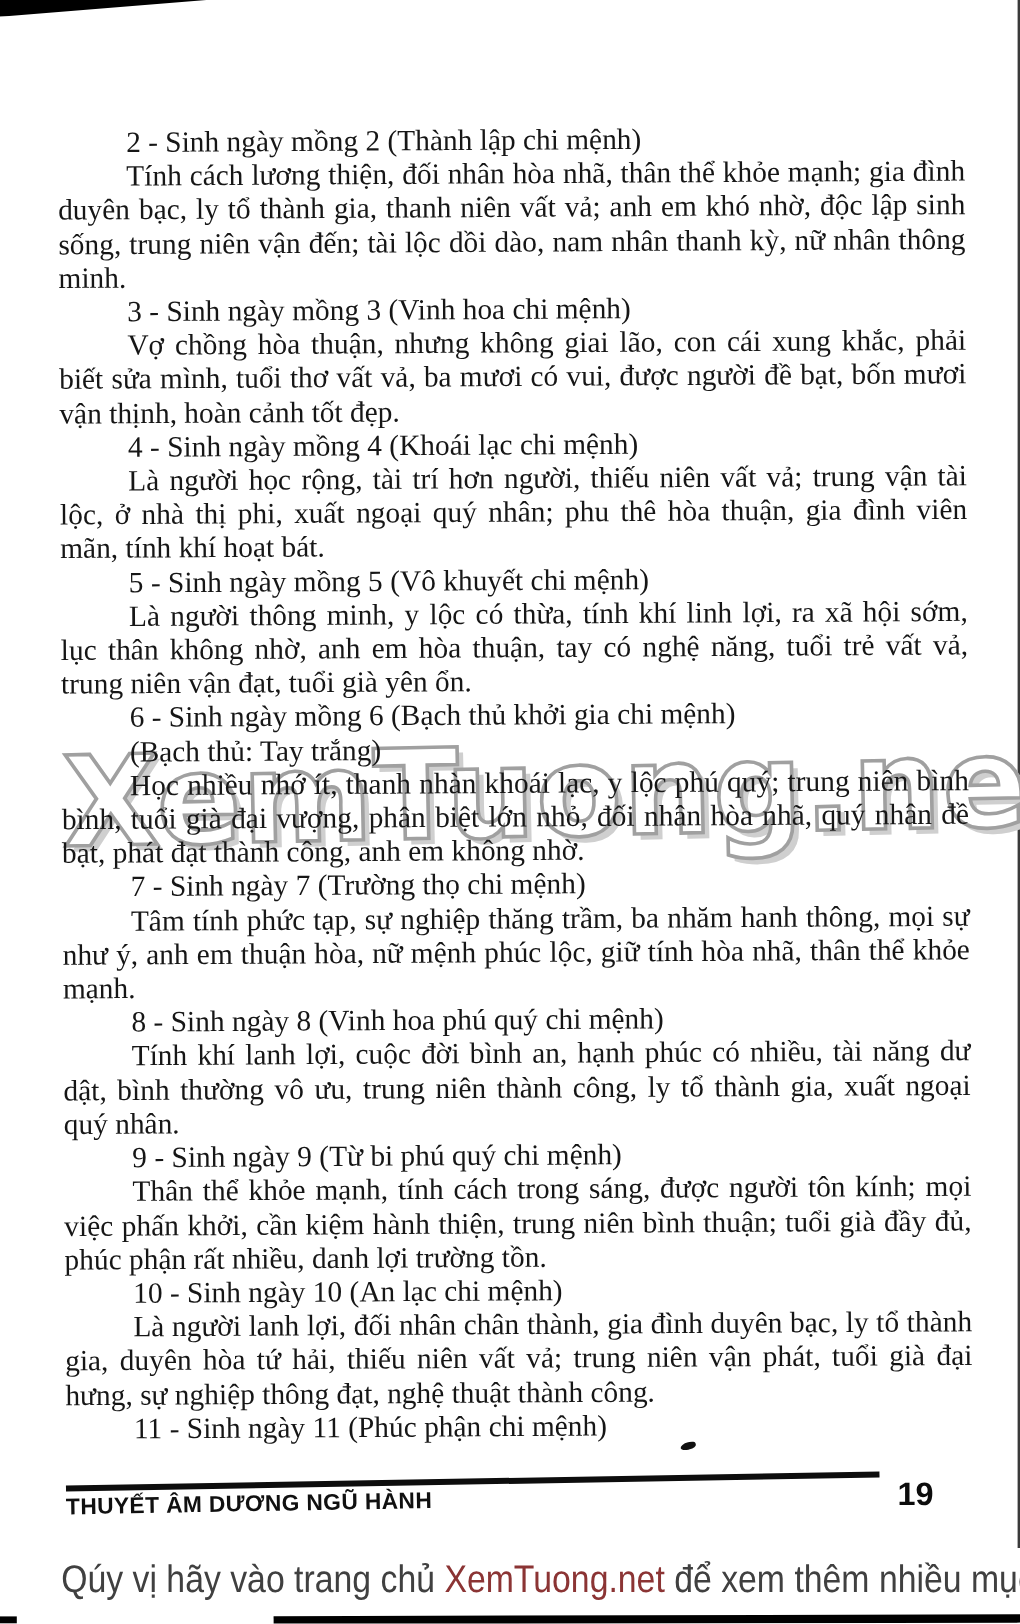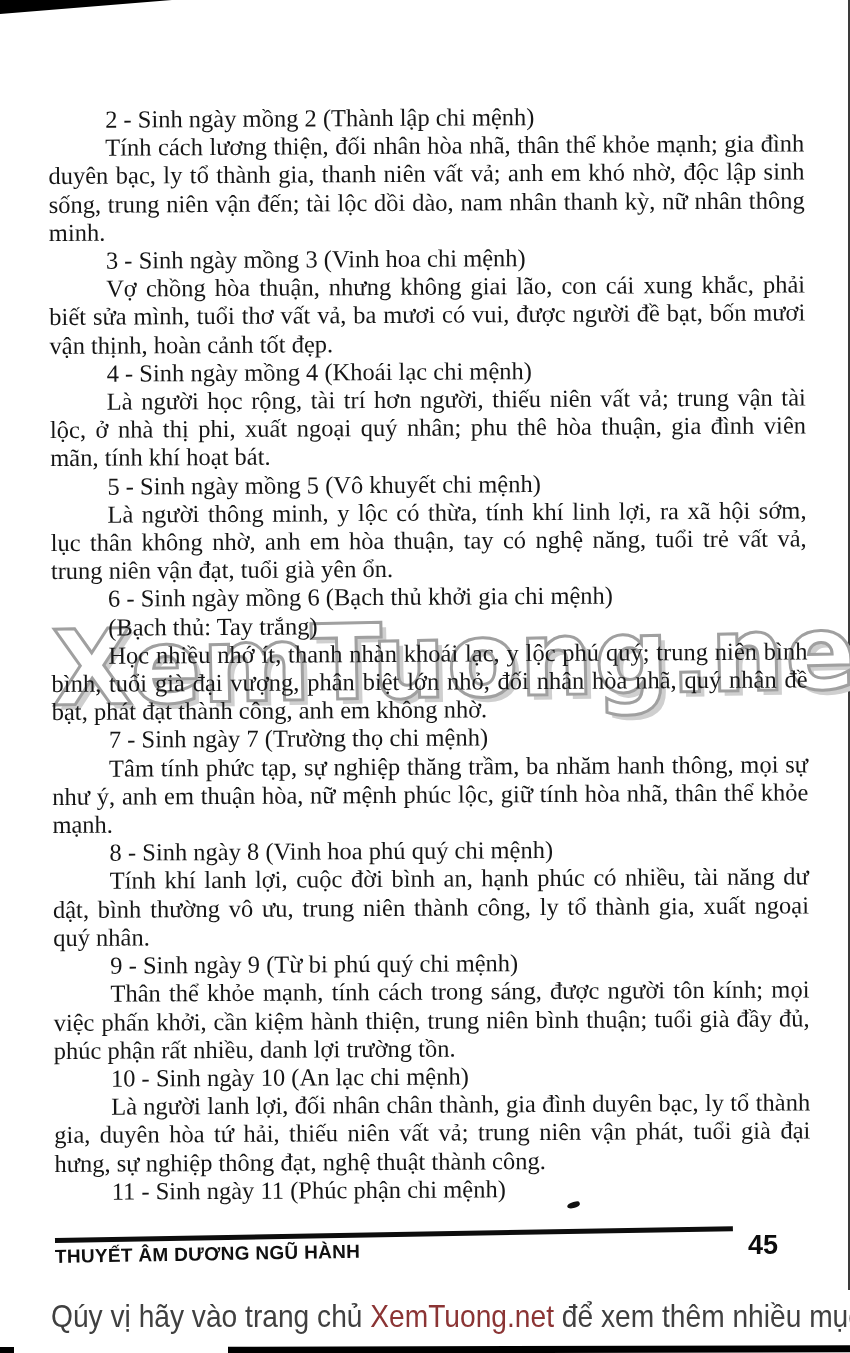--- a/index.html
+++ b/index.html
@@ -126,15 +126,15 @@
   <p class="body">Thân thể khỏe mạnh, tính cách trong sáng, được người tôn kính; mọi việc phấn khởi, cần kiệm hành thiện, trung niên bình thuận; tuổi già đầy đủ, phúc phận rất nhiều, danh lợi trường tồn.</p>
 
   <p class="heading">10 - Sinh ngày 10 (An lạc chi mệnh)</p>
   <p class="body">Là người lanh lợi, đối nhân chân thành, gia đình duyên bạc, ly tổ thành gia, duyên hòa tứ hải, thiếu niên vất vả; trung niên vận phát, tuổi già đại hưng, sự nghiệp thông đạt, nghệ thuật thành công.</p>
 
   <p class="heading">11 - Sinh ngày 11 (Phúc phận chi mệnh)</p>
 </div>
 
 <div class="footer-rule"></div>
 <div class="footer-title">THUYẾT ÂM DƯƠNG NGŨ HÀNH</div>
-<div class="page-number">45</div>
+<div class="page-number">19</div>
 
 <div class="banner"><span>Qúy vị hãy vào trang chủ </span><span class="brand">XemTuong.net</span><span> để xem thêm nhiều mục hay khác</span></div>
 
 </body></html>

